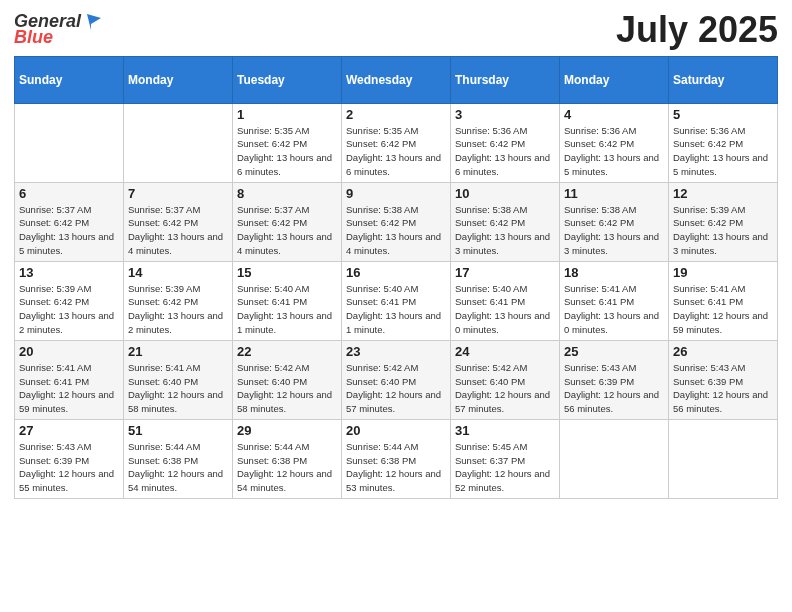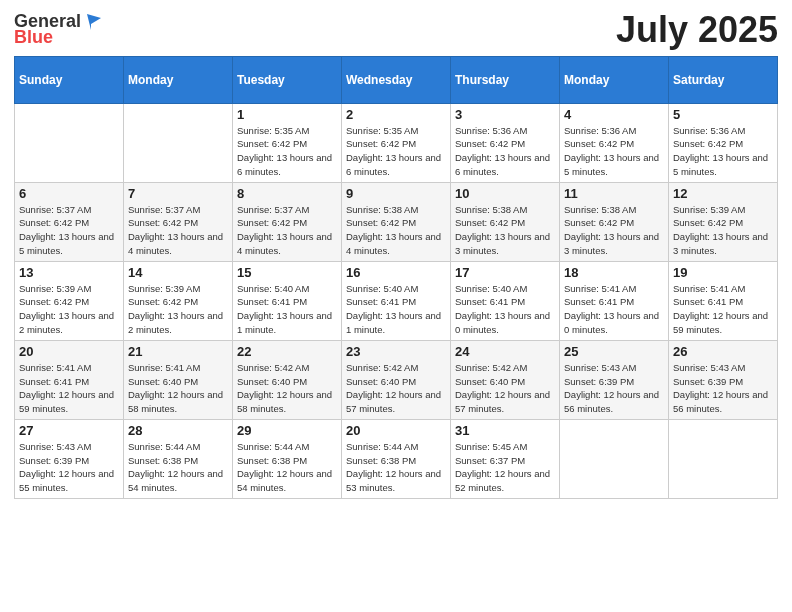--- a/index.html
+++ b/index.html
@@ -19,20 +19,21 @@
     .header {
       display: flex;
       justify-content: space-between;
       align-items: flex-start;
       margin-bottom: 6px;
     }
     .logo {
       display: flex;
       align-items: flex-start;
       gap: 4px;
+      font-style: italic;
     }
     .logo-text-general {
       font-size: 18px;
       font-weight: bold;
       color: #333;
       line-height: 1;
     }
     .logo-text-blue {
       font-size: 18px;
       font-weight: bold;
@@ -301,21 +302,21 @@
           </td>
         </tr>
         <tr>
           <td>
             <span class="day-num">27</span>
             <div class="day-info" style="white-space: pre-line;">Sunrise: 5:43 AM
 Sunset: 6:39 PM
 Daylight: 12 hours and 55 minutes.</div>
           </td>
           <td>
-            <span class="day-num">28</span>
+            <span class="day-num">51</span>
             <div class="day-info" style="white-space: pre-line;">Sunrise: 5:44 AM
 Sunset: 6:38 PM
 Daylight: 12 hours and 54 minutes.</div>
           </td>
           <td>
             <span class="day-num">29</span>
             <div class="day-info" style="white-space: pre-line;">Sunrise: 5:44 AM
 Sunset: 6:38 PM
 Daylight: 12 hours and 54 minutes.</div>
           </td>

